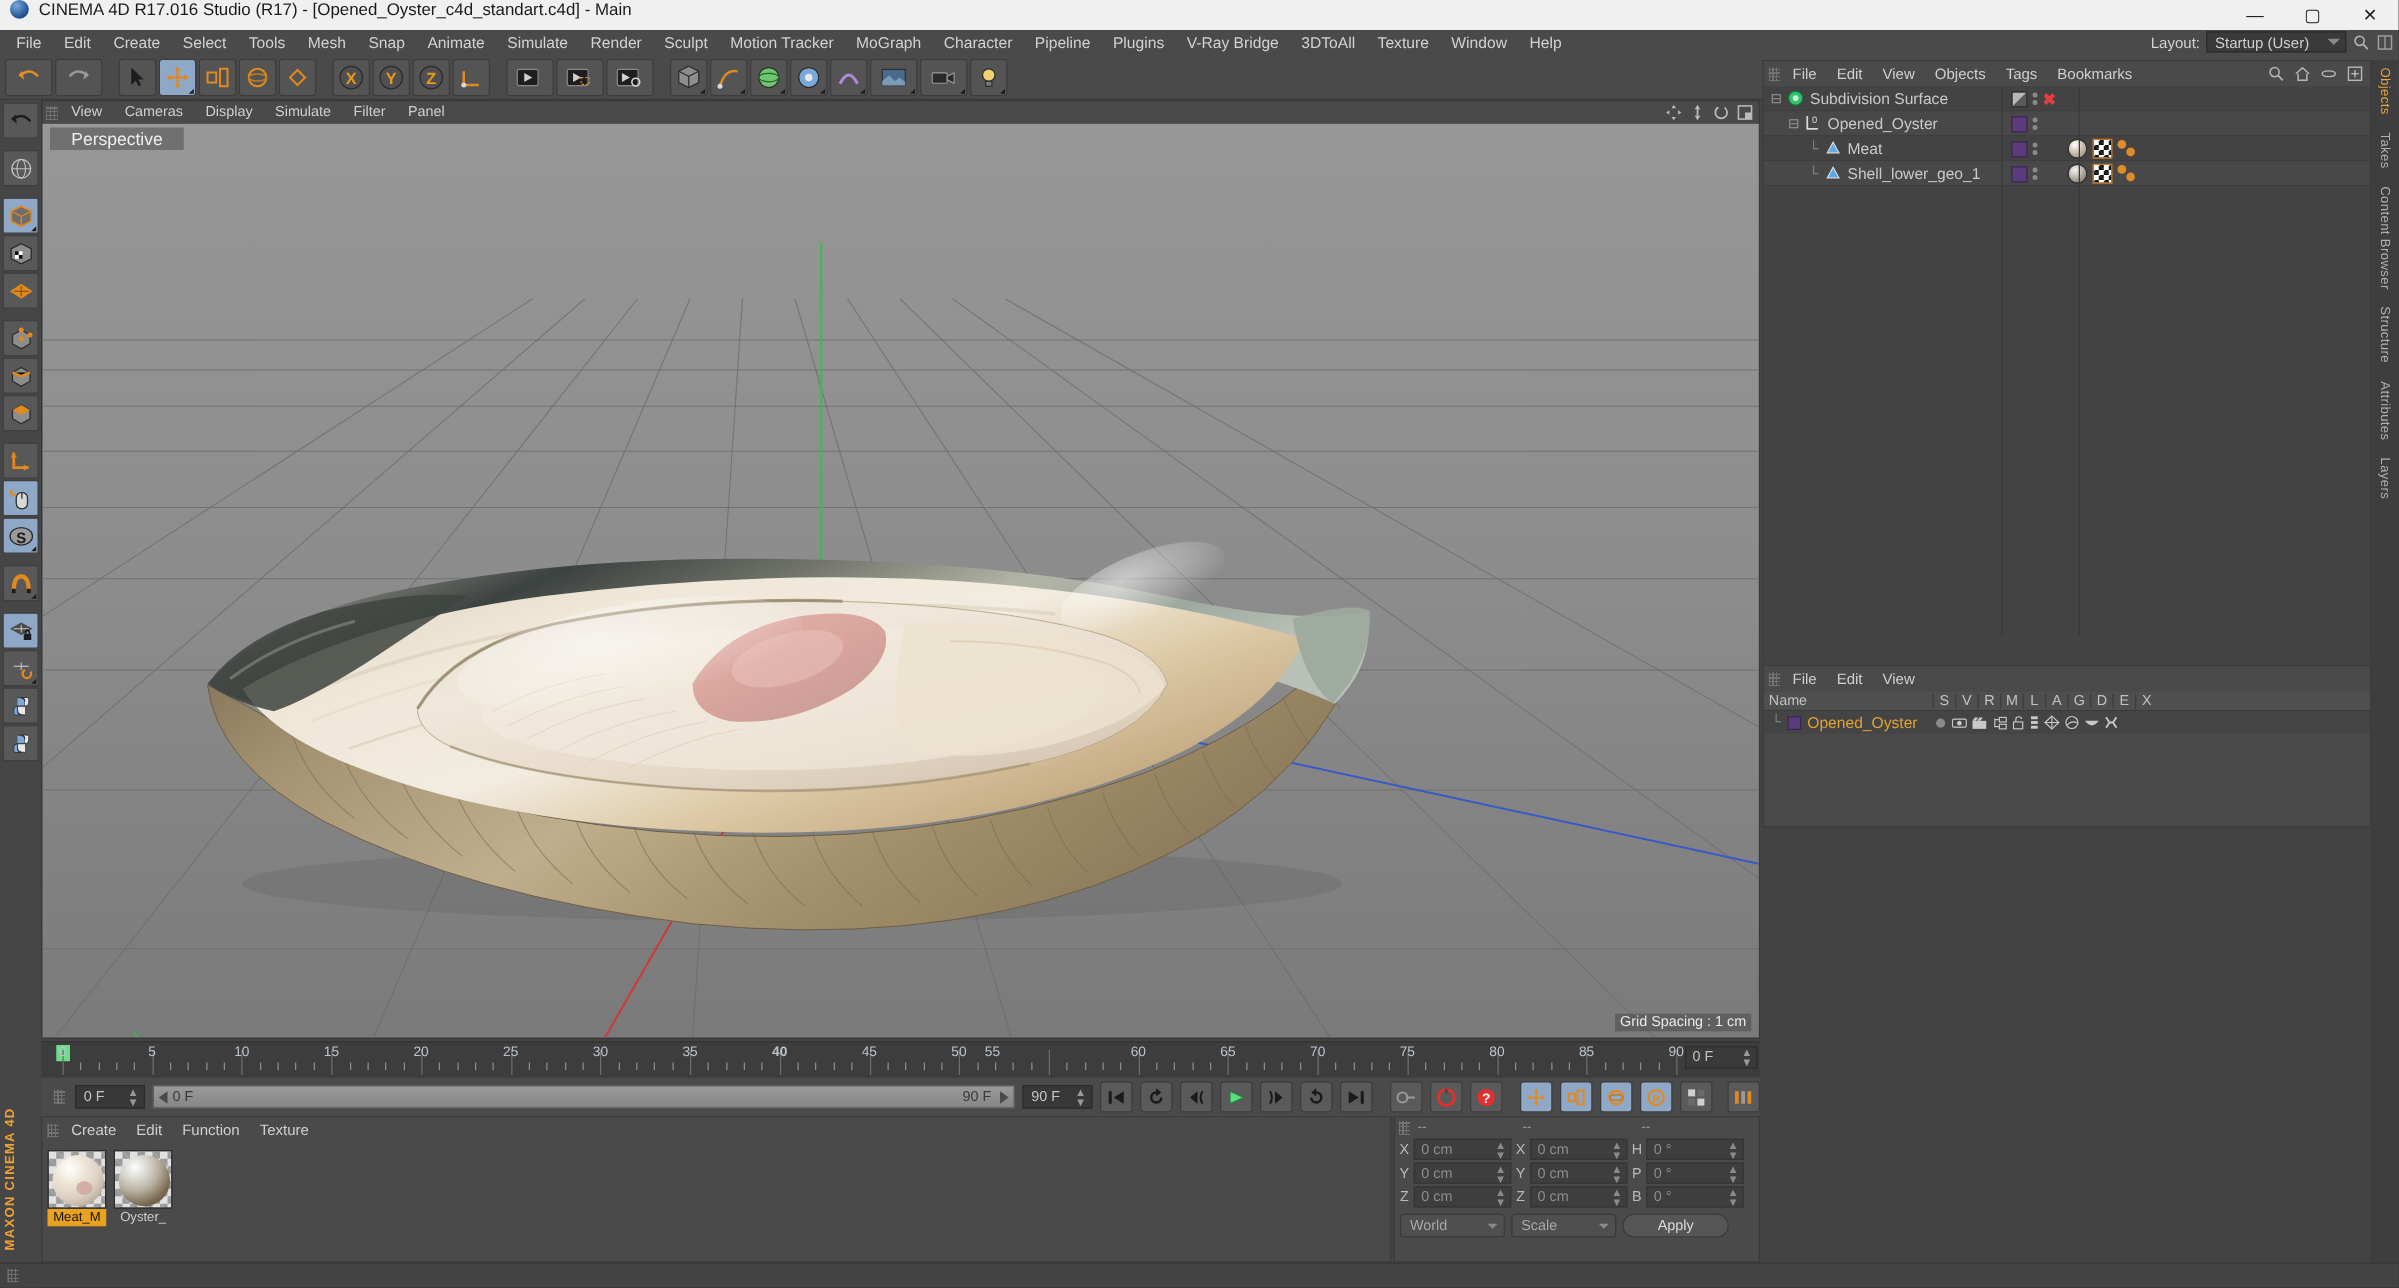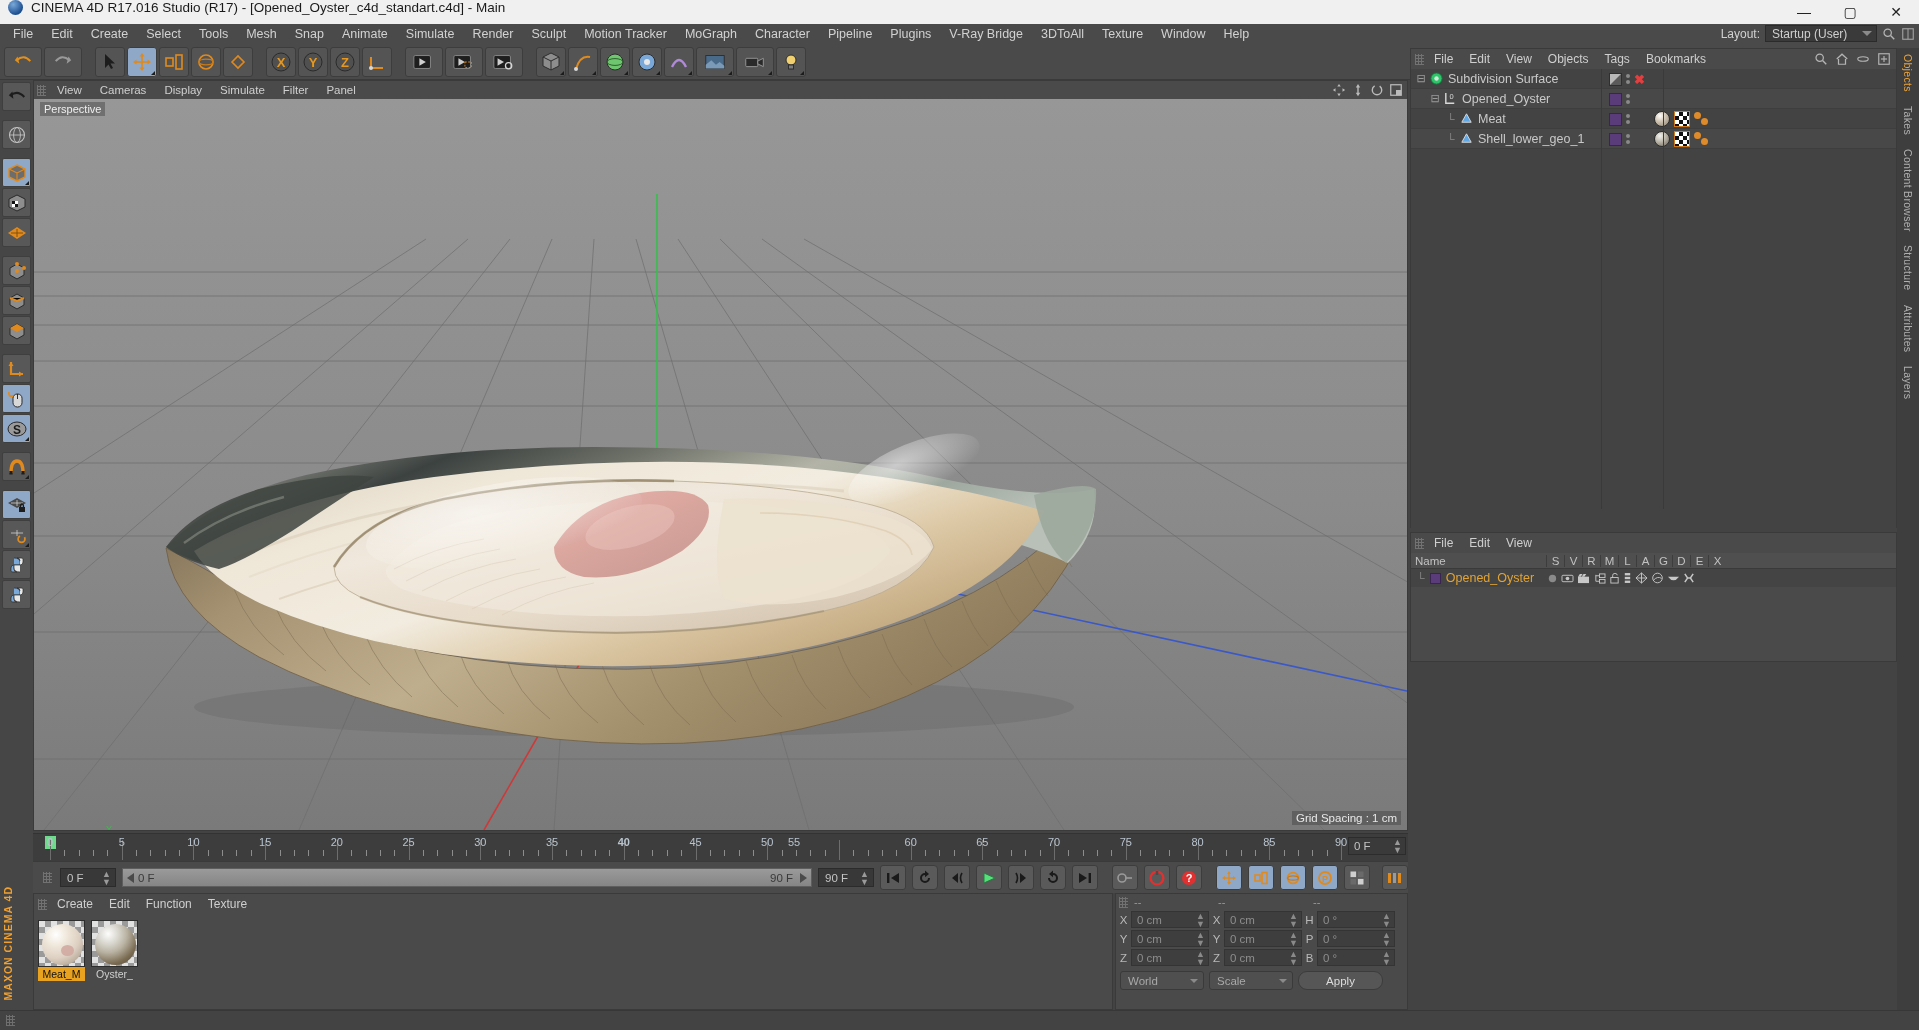--- a/index.html
+++ b/index.html
@@ -100,22 +100,22 @@
     height:18px;background:#4a4a4a;display:flex;align-items:center;
     font-size:11.5px;color:#cfcfcf;padding-left:3px;position:relative;
   }
   #vpmenu .vmi { padding:0 9px; }
   #vpmenu .vpicons { position:absolute;right:4px;top:2px;display:flex;gap:5px; }
   #vpcanvas {
     position:absolute;top:18px;left:0;right:0;bottom:0;overflow:hidden;
     background:linear-gradient(to bottom,#8e8e8e 0%, #8b8b8b 40%, #7c7c7c 100%);
   }
   #perspLabel {
-    position:absolute;left:6px;top:3px;font-size:11px;color:#efefef;
-    background:rgba(80,80,80,.55);padding:1px 4px;z-index:10;
+    position:absolute;left:6px;top:3px;font-size:14px;color:#efefef;
+    background:rgba(80,80,80,.55);padding:1px 17px;z-index:10;
   }
   #gridSpacing {
     position:absolute;right:6px;bottom:5px;font-size:11.5px;color:#e8e8e8;
     background:rgba(70,70,70,.5);padding:1px 4px;z-index:10;
   }
   
   #objmgr {
     position:absolute;left:1410px;top:48px;width:487px;height:480px;
     background:#4a4a4a;border:1px solid #3a3a3a;
   }

